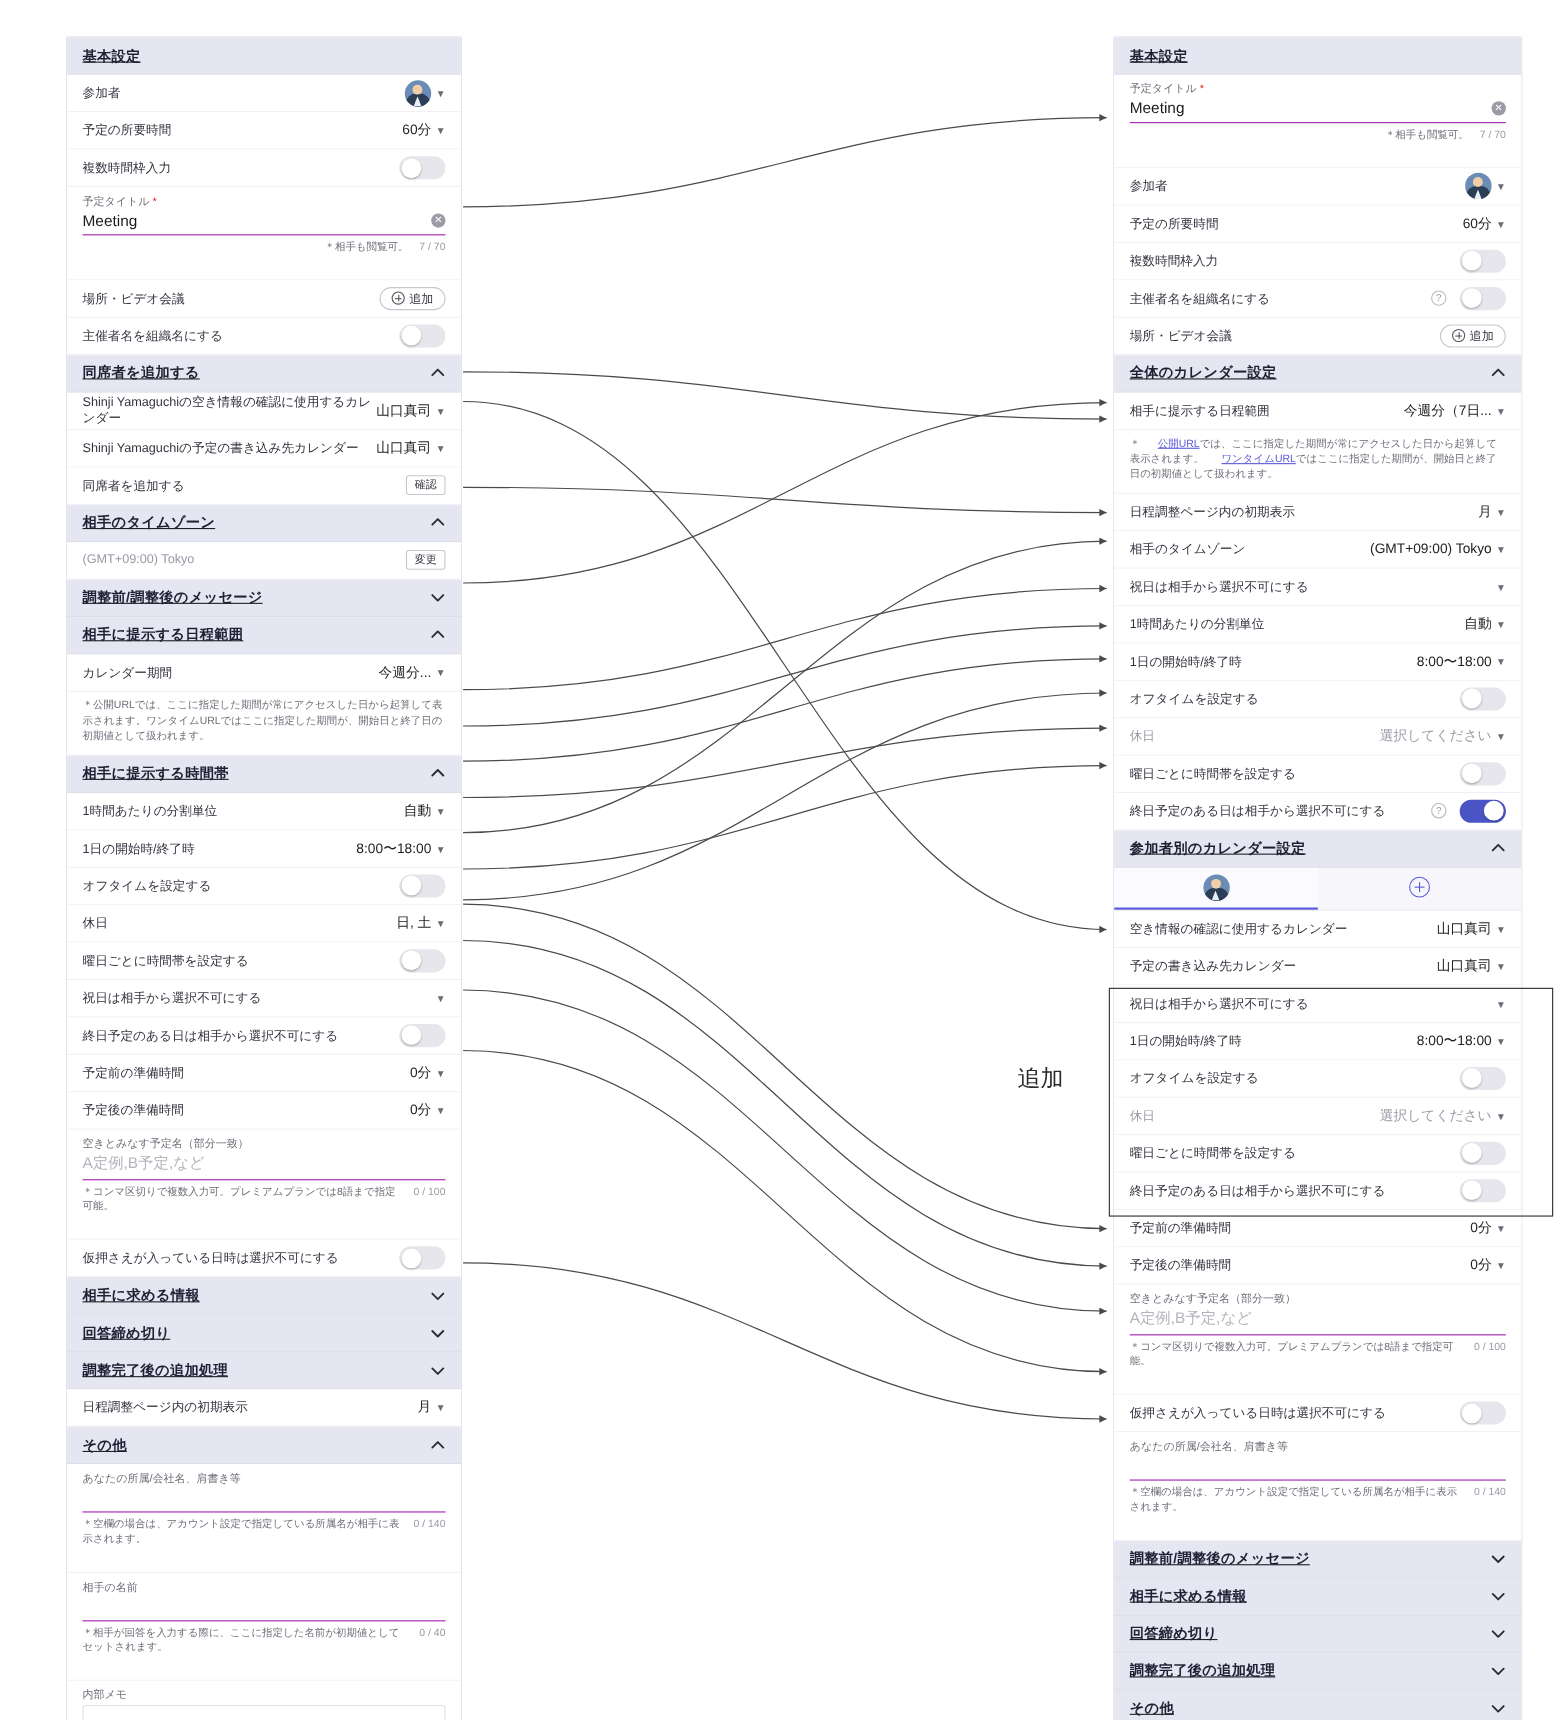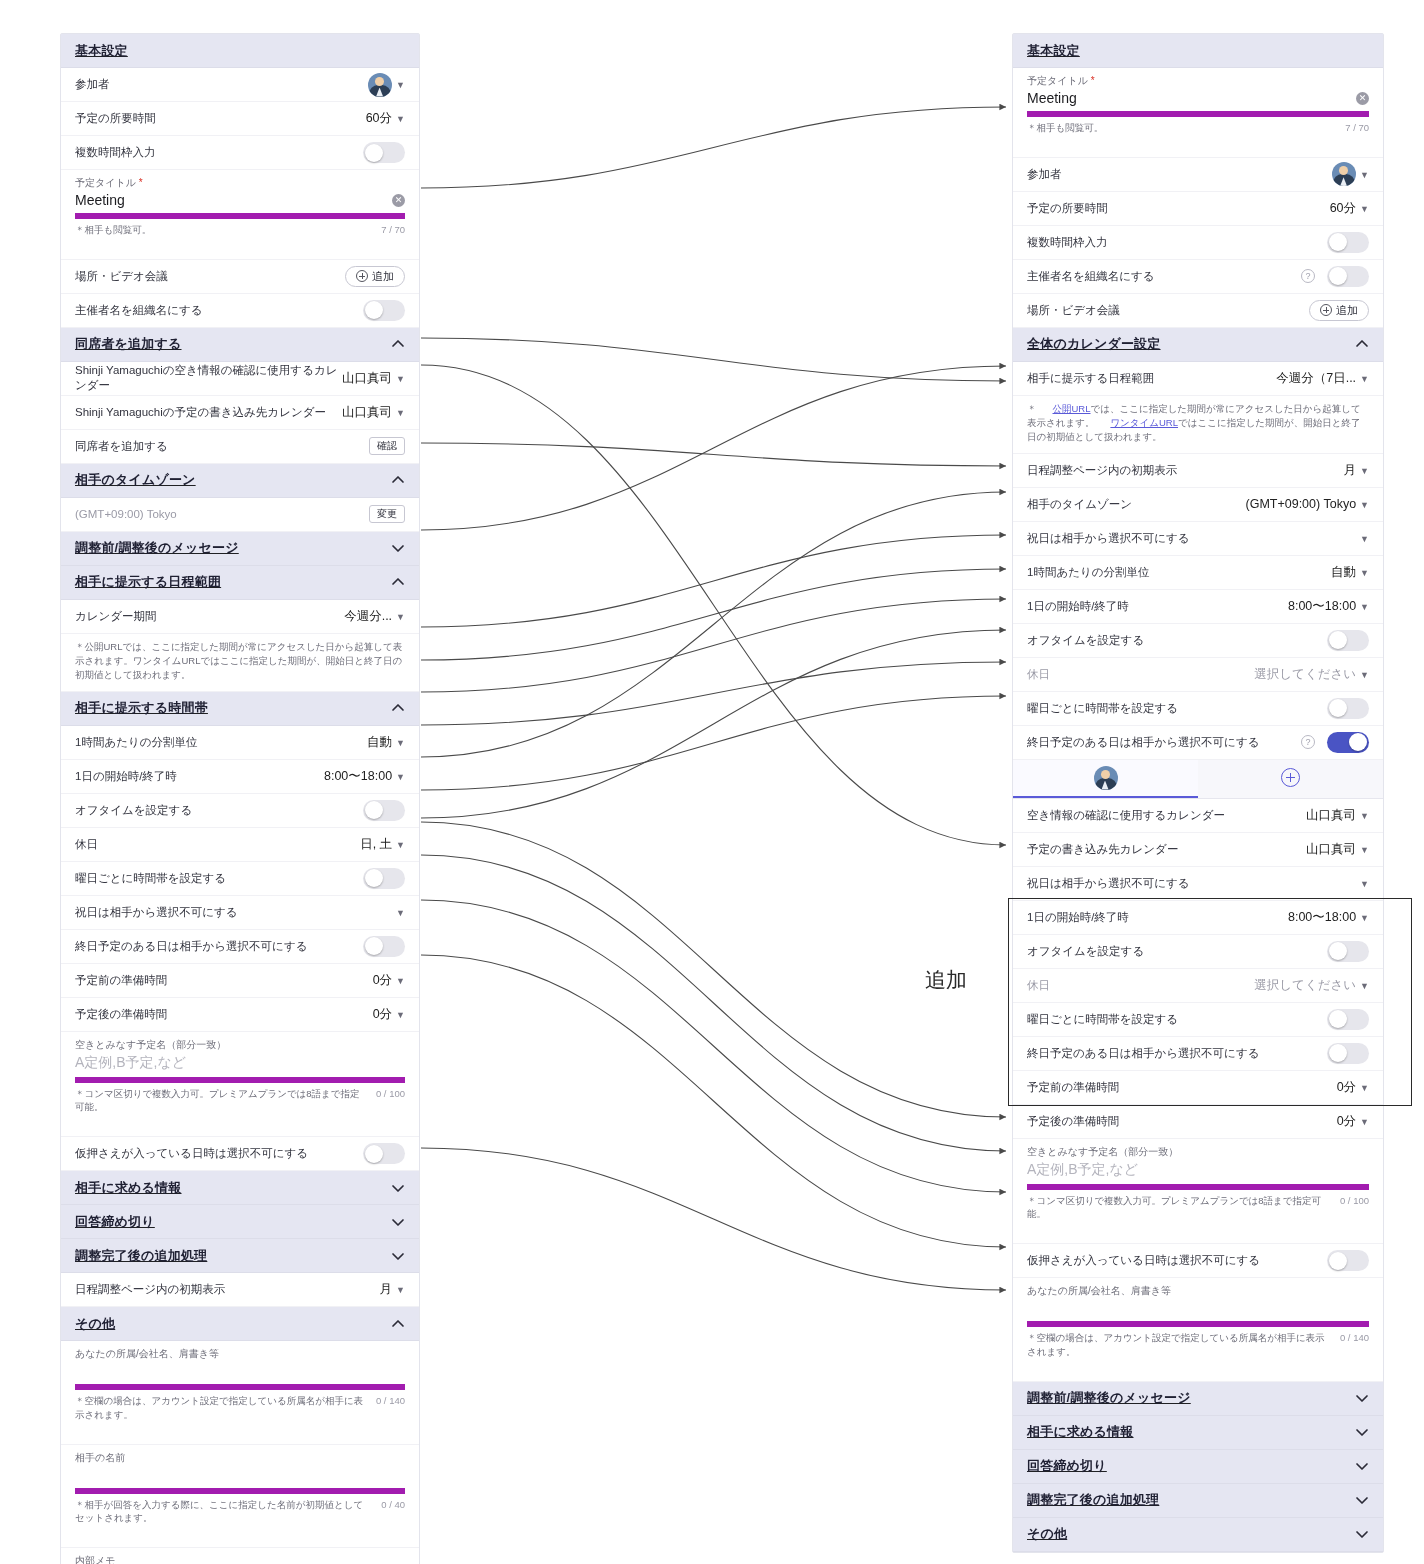--- a/index.html
+++ b/index.html
@@ -74,26 +74,26 @@
   .avatar.big .head{width:9px;height:9px;left:7px;top:4px;}
   .avatar.big .body{width:22px;height:12px;left:1px;}
   .avatar.big .shirt{width:7px;height:9px;left:8px;}
 
   
   .field { padding:6px 14px 16px 14px; border-bottom:1px solid #f1f1f5; background:#fff;}
   .field .flbl { font-size:10px; color:#6d6d79; }
   .field .flbl .req { color:#d93025; }
   .field .finput {
     display:flex; align-items:center; justify-content:space-between;
-    border-bottom:6px solid #a21caf; padding:2px 0 5px 0; min-height:22px;gap:45px;
+    border-bottom:1px solid #a21caf; padding:2px 0 5px 0; min-height:22px;gap:45px;
   }
   .field .fval { font-size:14px; color:#1b1b1f; }
   .field .fval.ph { color:#b4b4bd; }
   .field .fnote {
-    display:flex; align-items:flex-start; justify-content:space-between; gap:10px;
+    display:flex; align-items:flex-start; justify-content:flex-end; gap:10px;
     font-size:9.5px; color:#6d6d79; padding:4px 0 6px 0; line-height:1.45;
   }
   .field .fnote .cnt { color:#9a9aa6; white-space:nowrap; }
   .clearbtn { width:13px;height:13px;border-radius:50%;background:#9b9ba6;color:#fff;
               font-size:9px;line-height:13px;text-align:center;flex:none; }
   a.inlink { color:#5a5ad8; text-decoration:underline;margin-left:16px; }
 
   
   .pill { border:1px solid #c7c7d2; border-radius:14px; padding:2px 10px; font-size:11px; color:#33343f;
           display:inline-flex; align-items:center; gap:4px; background:#fff;}
@@ -574,20 +574,28 @@
     </div>
     <div class="row">
       <span class="lbl">終日予定のある日は相手から選択不可にする</span>
       <span class="val">
         <span class="help">?</span>
         <span class="toggle on">
           <span class="knob"></span>
         </span>
       </span>
     </div>
+    <div class="sec-head">
+      <span class="title">参加者別のカレンダー設定</span>
+      <span class="chev">
+        <svg width="14" height="14" viewBox="0 0 14 14">
+          <path d="M2 9 L7 4 L12 9" fill="none" stroke="#2b2b38" stroke-width="1.7" stroke-linecap="round" stroke-linejoin="round"></path>
+        </svg>
+      </span>
+    </div>
     <div class="ptabs">
       <div class="ptab active">
         <span class="avatar big">
           <span class="body"></span>
           <span class="shirt"></span>
           <span class="head"></span>
         </span>
       </div>
       <div class="ptab">
         <span class="plusbig"></span>

